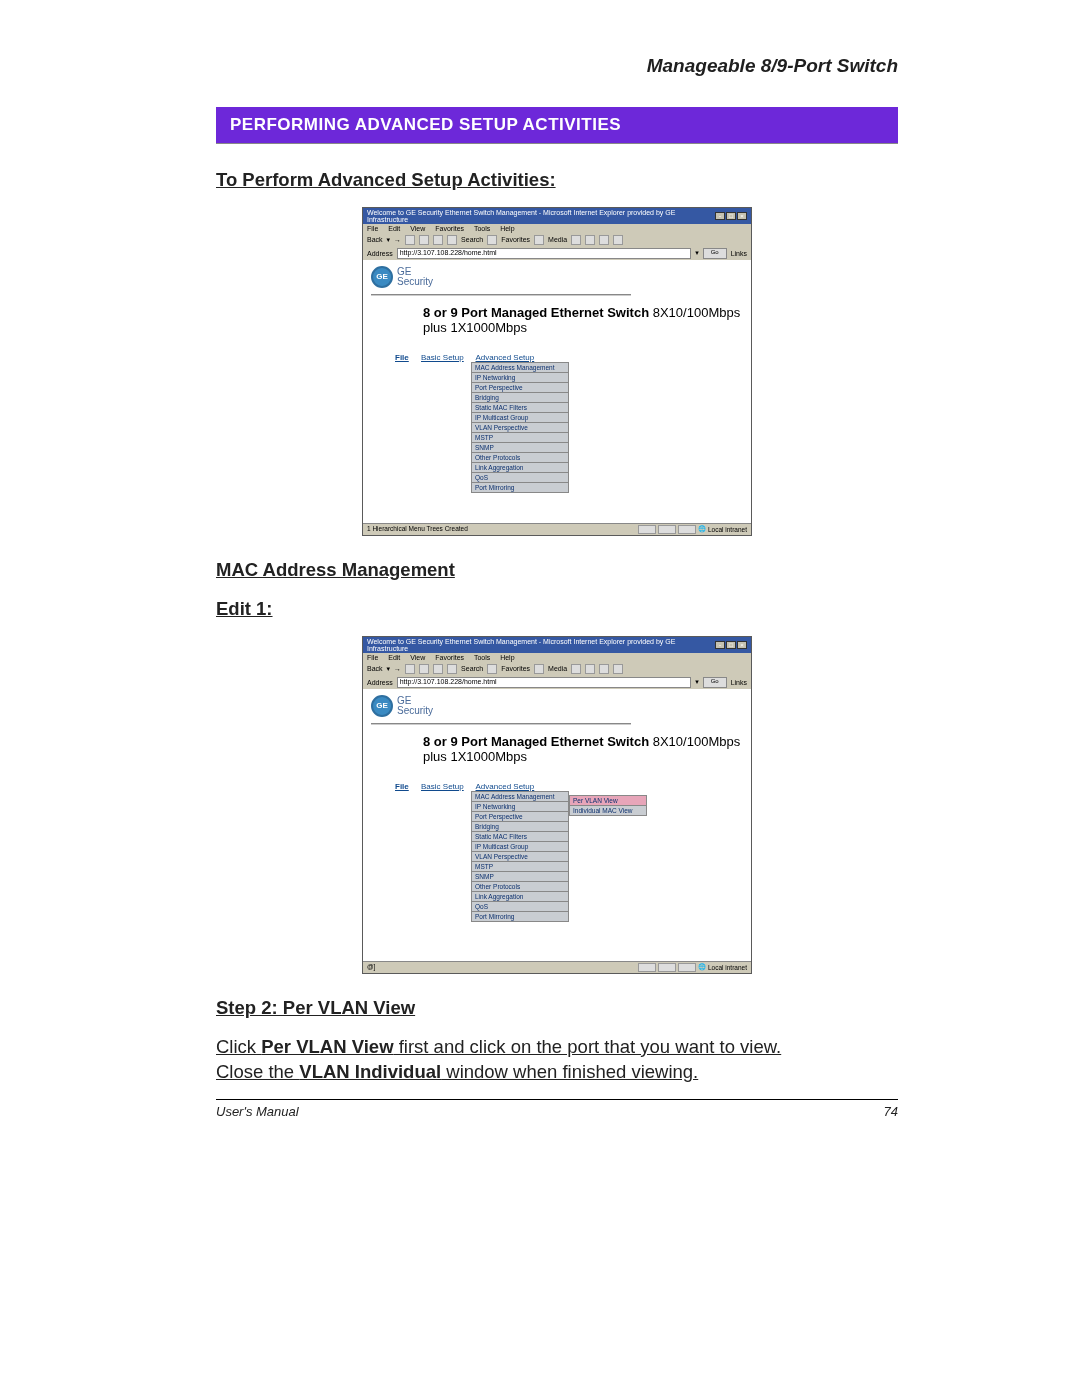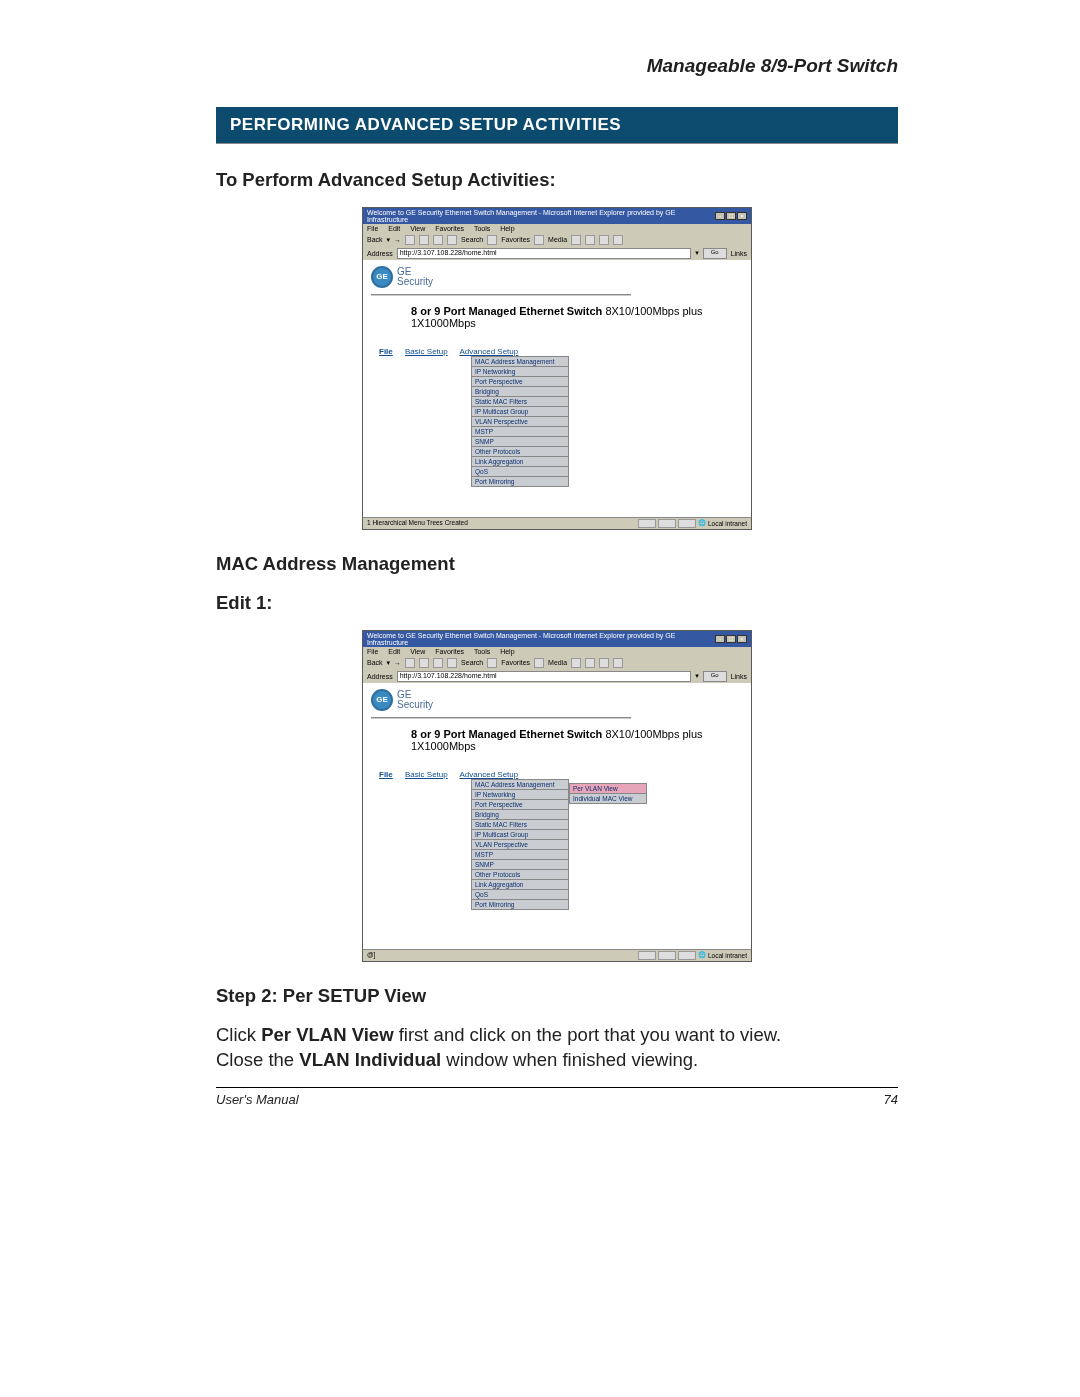--- a/index.html
+++ b/index.html
@@ -18,34 +18,34 @@
   }
   .header-right {
     text-align: right;
     font-style: italic;
     color: #1f1f1f;
     font-size: 19px;
     font-weight: 600;
     margin-bottom: 30px;
   }
   .section-bar {
-    background: #0c4a6e;
+    background: #6d28d9;
     color: #fff;
     font-weight: 650;
     letter-spacing: .5px;
     font-size: 17px;
     padding: 8px 14px;
     margin-bottom: 20px;
     display: inline-block;
     width: 100%;
     border-bottom: 1px solid #888;
   }
   .body-text { font-size: 18.5px; line-height: 1.35; }
   .bold { font-weight: 700; }
-  p { margin: 4px 0 14px 0; }
+  p { margin: 4px 0 14px 0; text-decoration: underline; }
 
   
   .mock-wrap { width: 390px; margin: 10px auto 22px auto; }
   .mock {
     width: 100%;
     border: 1px solid #5a5a5a;
     font-family: Tahoma, Arial, sans-serif;
     font-size: 7px;
     color: #000;
     background: #0f172a;
@@ -75,22 +75,22 @@
   }
   .brand { display:flex; align-items:center; gap:4px; margin-bottom:6px; }
   .brand-circle {
     width: 22px; height: 22px; border-radius: 50%;
     background: #3a8ac2; border: 2px solid #2e6fa0;
     display:flex; align-items:center; justify-content:center;
     color:#fff; font-size:8px; font-weight:700;
   }
   .brand-text { color:#4a6b9a; font-size:10px; line-height:1; }
   .hr { height:1px; background:#888; margin:2px 0 10px 0; width:70%; box-shadow:0 1px 0 #ccc; }
-  .switch-label { font-size:11px; margin: 0 0 18px 40px; }
-  .tabs { font-size:8px; margin-left:8px; }
+  .switch-label { font-size:13px; margin: 0 0 18px 52px; }
+  .tabs { font-size:8px; margin-left:24px; }
   .tabs span { margin-right:10px; text-decoration: underline; color:#104a8d; cursor:pointer; }
   .tabs .tab-bold { font-weight:700; }
   .dropmenu {
     margin-left: 100px;
     width: 98px;
     border-top:1px solid #888;
   }
   .dropmenu div {
     background:#c9cdd2;
     border:1px solid #888;
@@ -318,21 +318,21 @@
             <span class="stat-seg"></span>
             <span class="stat-seg"></span>
           <span>🌐</span>
           <span>Local intranet</span>
         </span>
       </div>
     </div>
   </div>
 
   <div class="body-text">
-    <p class="bold">Step 2: Per SETUP View</p>
+    <p class="bold">Step 2: Per VLAN View</p>
     <p>
       <span>Click </span><b>Per VLAN View</b><span> first and click on the port that you want to view.</span><br>
       <span>Close the </span><b>VLAN Individual</b><span> window when finished viewing.</span>
     </p>
   </div>
 
   <div class="footer-line">
     <span>User's Manual</span>
     <span>74</span>
   </div>

